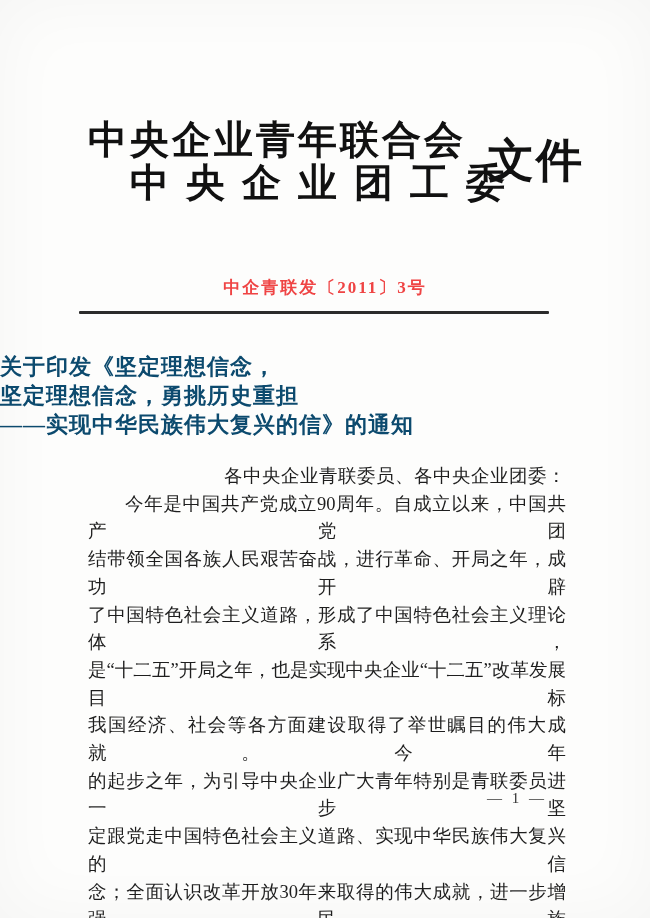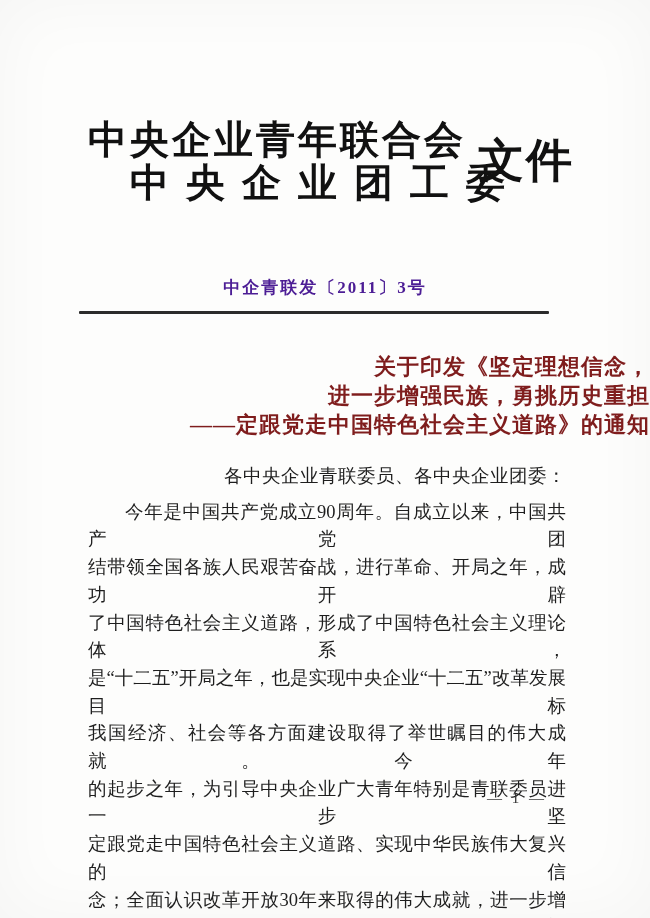--- a/index.html
+++ b/index.html
@@ -29,68 +29,68 @@
     white-space:nowrap;
     color:#111;
   }
   .issuer-line1{letter-spacing:3px;}
   .issuer-line2{letter-spacing:17px;margin-right:-17px;margin-left:42px;}
   .doc-type{
     font-weight:900;
     font-size:46px;
     line-height:46px;
     letter-spacing:2px;
-    margin-left:10px;
+    margin-left:20px;
     white-space:nowrap;
     color:#111;
   }
   
   .doc-number{
     position:absolute;top:276px;left:0;width:100%;
     text-align:center;
     font-size:17px;
     font-weight:600;
     letter-spacing:2px;
-    color:#4c1d95;
+    color:#ef4444;
   }
   
   .rule{
     position:absolute;top:311px;left:79px;
     width:470px;height:2.5px;
     background:#2b2b2b;
     border-radius:1px;
   }
   
   .title{
     position:absolute;top:352px;left:0;width:100%;
-    text-align:right;
+    text-align:left;
     font-weight:bold;
     font-size:22px;
     line-height:29px;
     letter-spacing:1px;
-    color:#7f1d1d;
+    color:#0c4a6e;
   }
   
   .body{
     position:absolute;top:463px;left:88px;width:478px;
     font-size:18.5px;
     line-height:27.7px;
     color:#1e1e1e;
   }
   .salutation{
     text-align:right;
     letter-spacing:0.5px;
     white-space:nowrap;
   }
   .body-line{
     text-align:justify;
     text-align-last:justify;
     text-justify:inter-character;
   }
-  .body-line.indent{text-indent:37px;margin-top:8px;}
+  .body-line.indent{text-indent:37px;}
   
   .page-number{
     position:absolute;top:790px;right:103px;
     font-size:15px;
     letter-spacing:3px;
     color:#333;
     white-space:nowrap;
   }
 </style>
 </head>
@@ -105,22 +105,22 @@
     </div>
     <div class="doc-type">文件</div>
   </div>
 
   <div class="doc-number">中企青联发〔2011〕3号</div>
 
   <div class="rule"></div>
 
   <div class="title">
     <div>关于印发《坚定理想信念，</div>
-    <div>进一步增强民族，勇挑历史重担</div>
-    <div>——定跟党走中国特色社会主义道路》的通知</div>
+    <div>坚定理想信念，勇挑历史重担</div>
+    <div>——实现中华民族伟大复兴的信》的通知</div>
   </div>
 
   <div class="body">
     <div class="salutation">各中央企业青联委员、各中央企业团委：</div>
     <div class="body-line indent">今年是中国共产党成立90周年。自成立以来，中国共产党团</div>
     <div class="body-line">结带领全国各族人民艰苦奋战，进行革命、开局之年，成功开辟</div>
     <div class="body-line">了中国特色社会主义道路，形成了中国特色社会主义理论体系，</div>
     <div class="body-line">是“十二五”开局之年，也是实现中央企业“十二五”改革发展目标</div>
     <div class="body-line">我国经济、社会等各方面建设取得了举世瞩目的伟大成就。今年</div>
     <div class="body-line">的起步之年，为引导中央企业广大青年特别是青联委员进一步坚</div>

